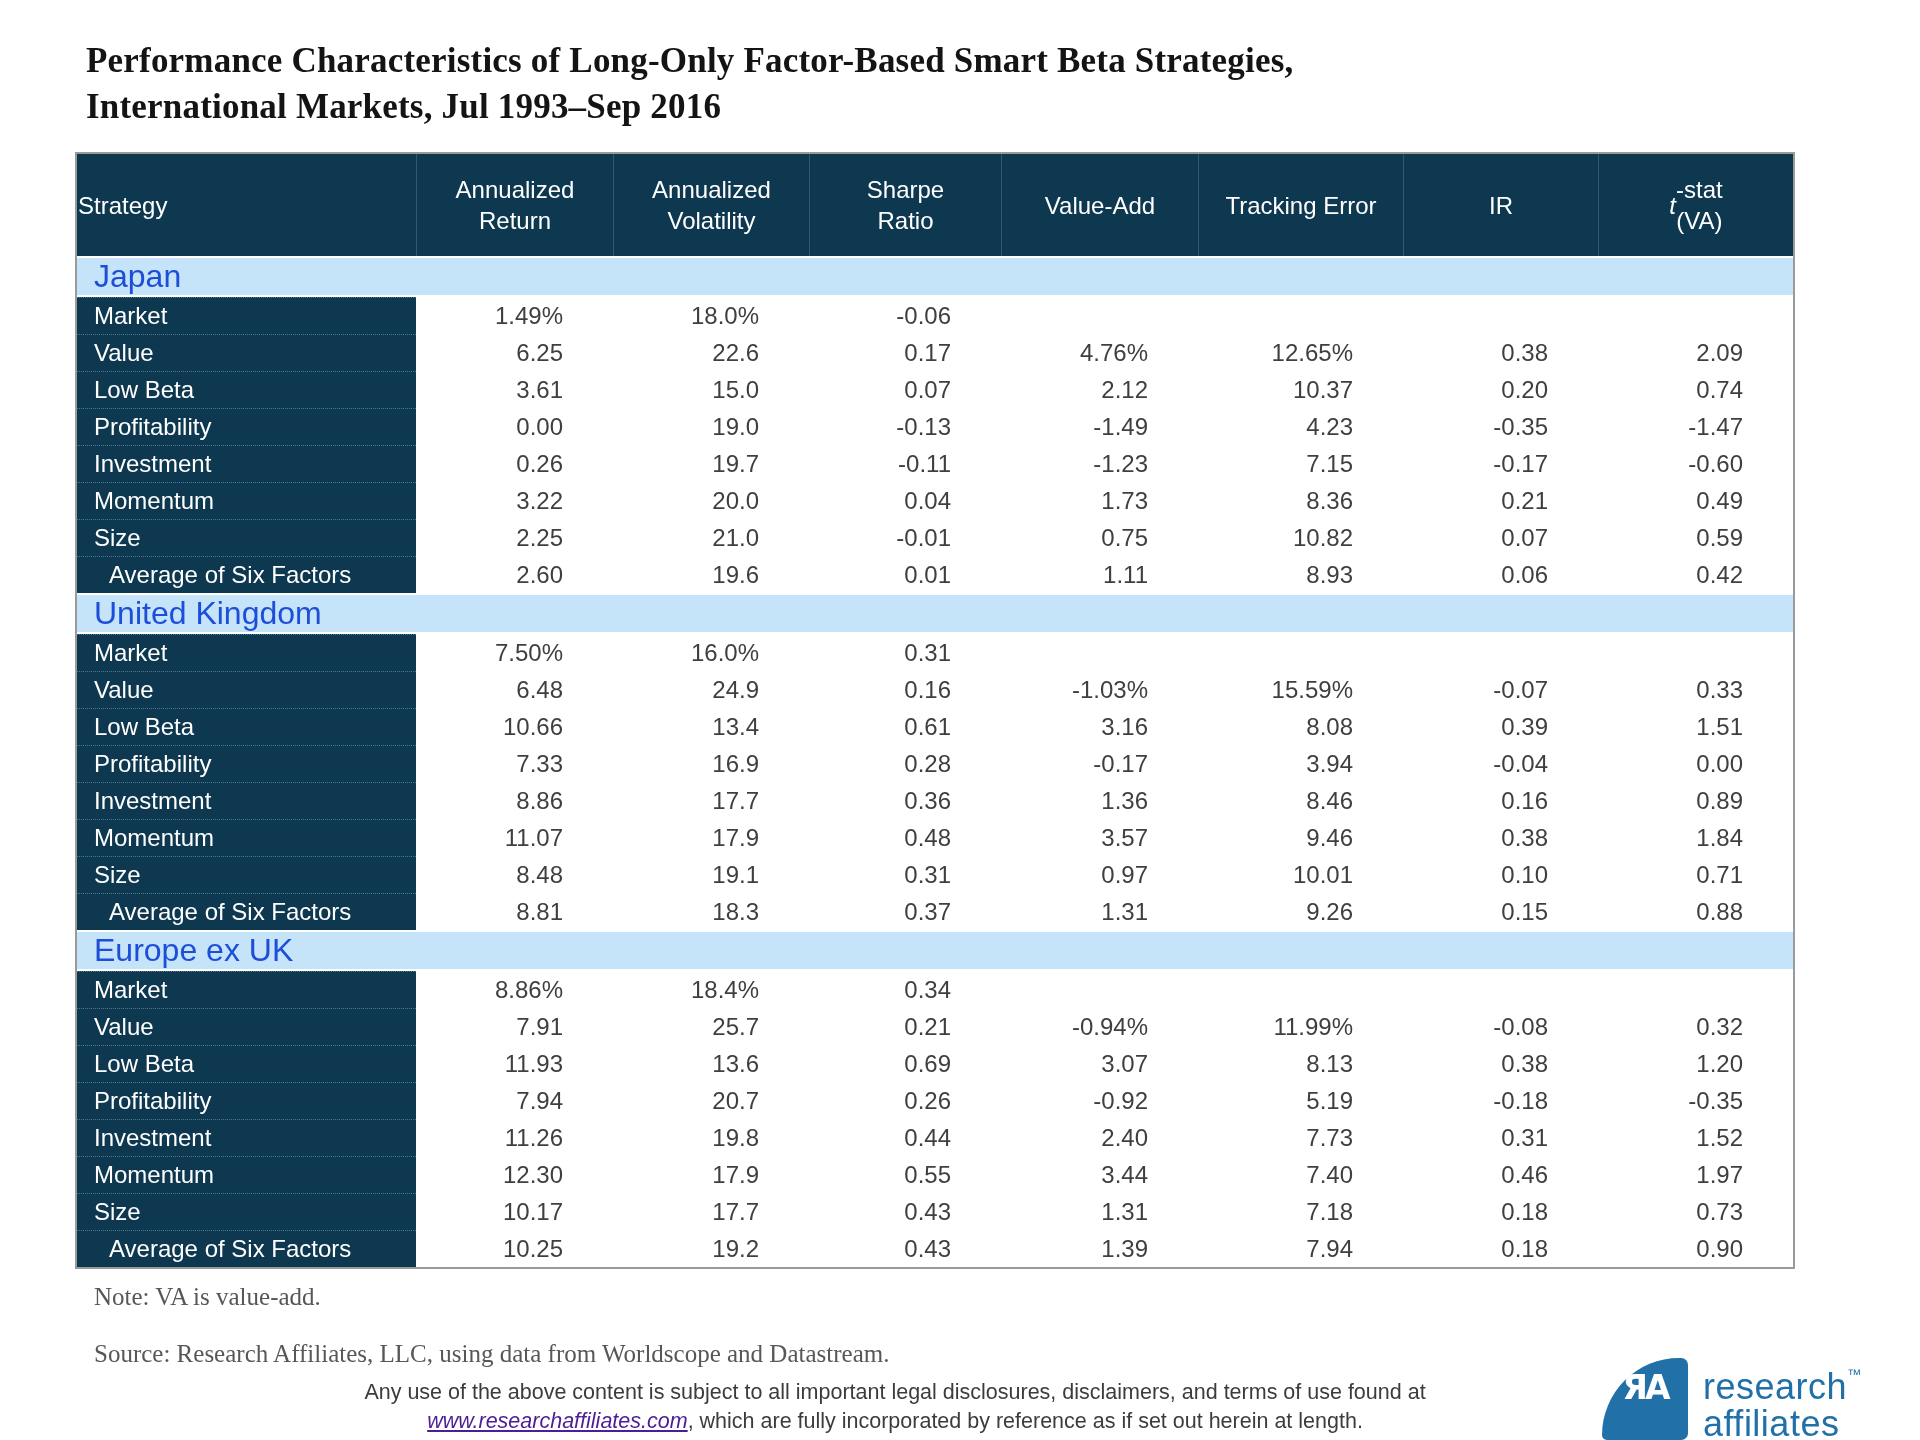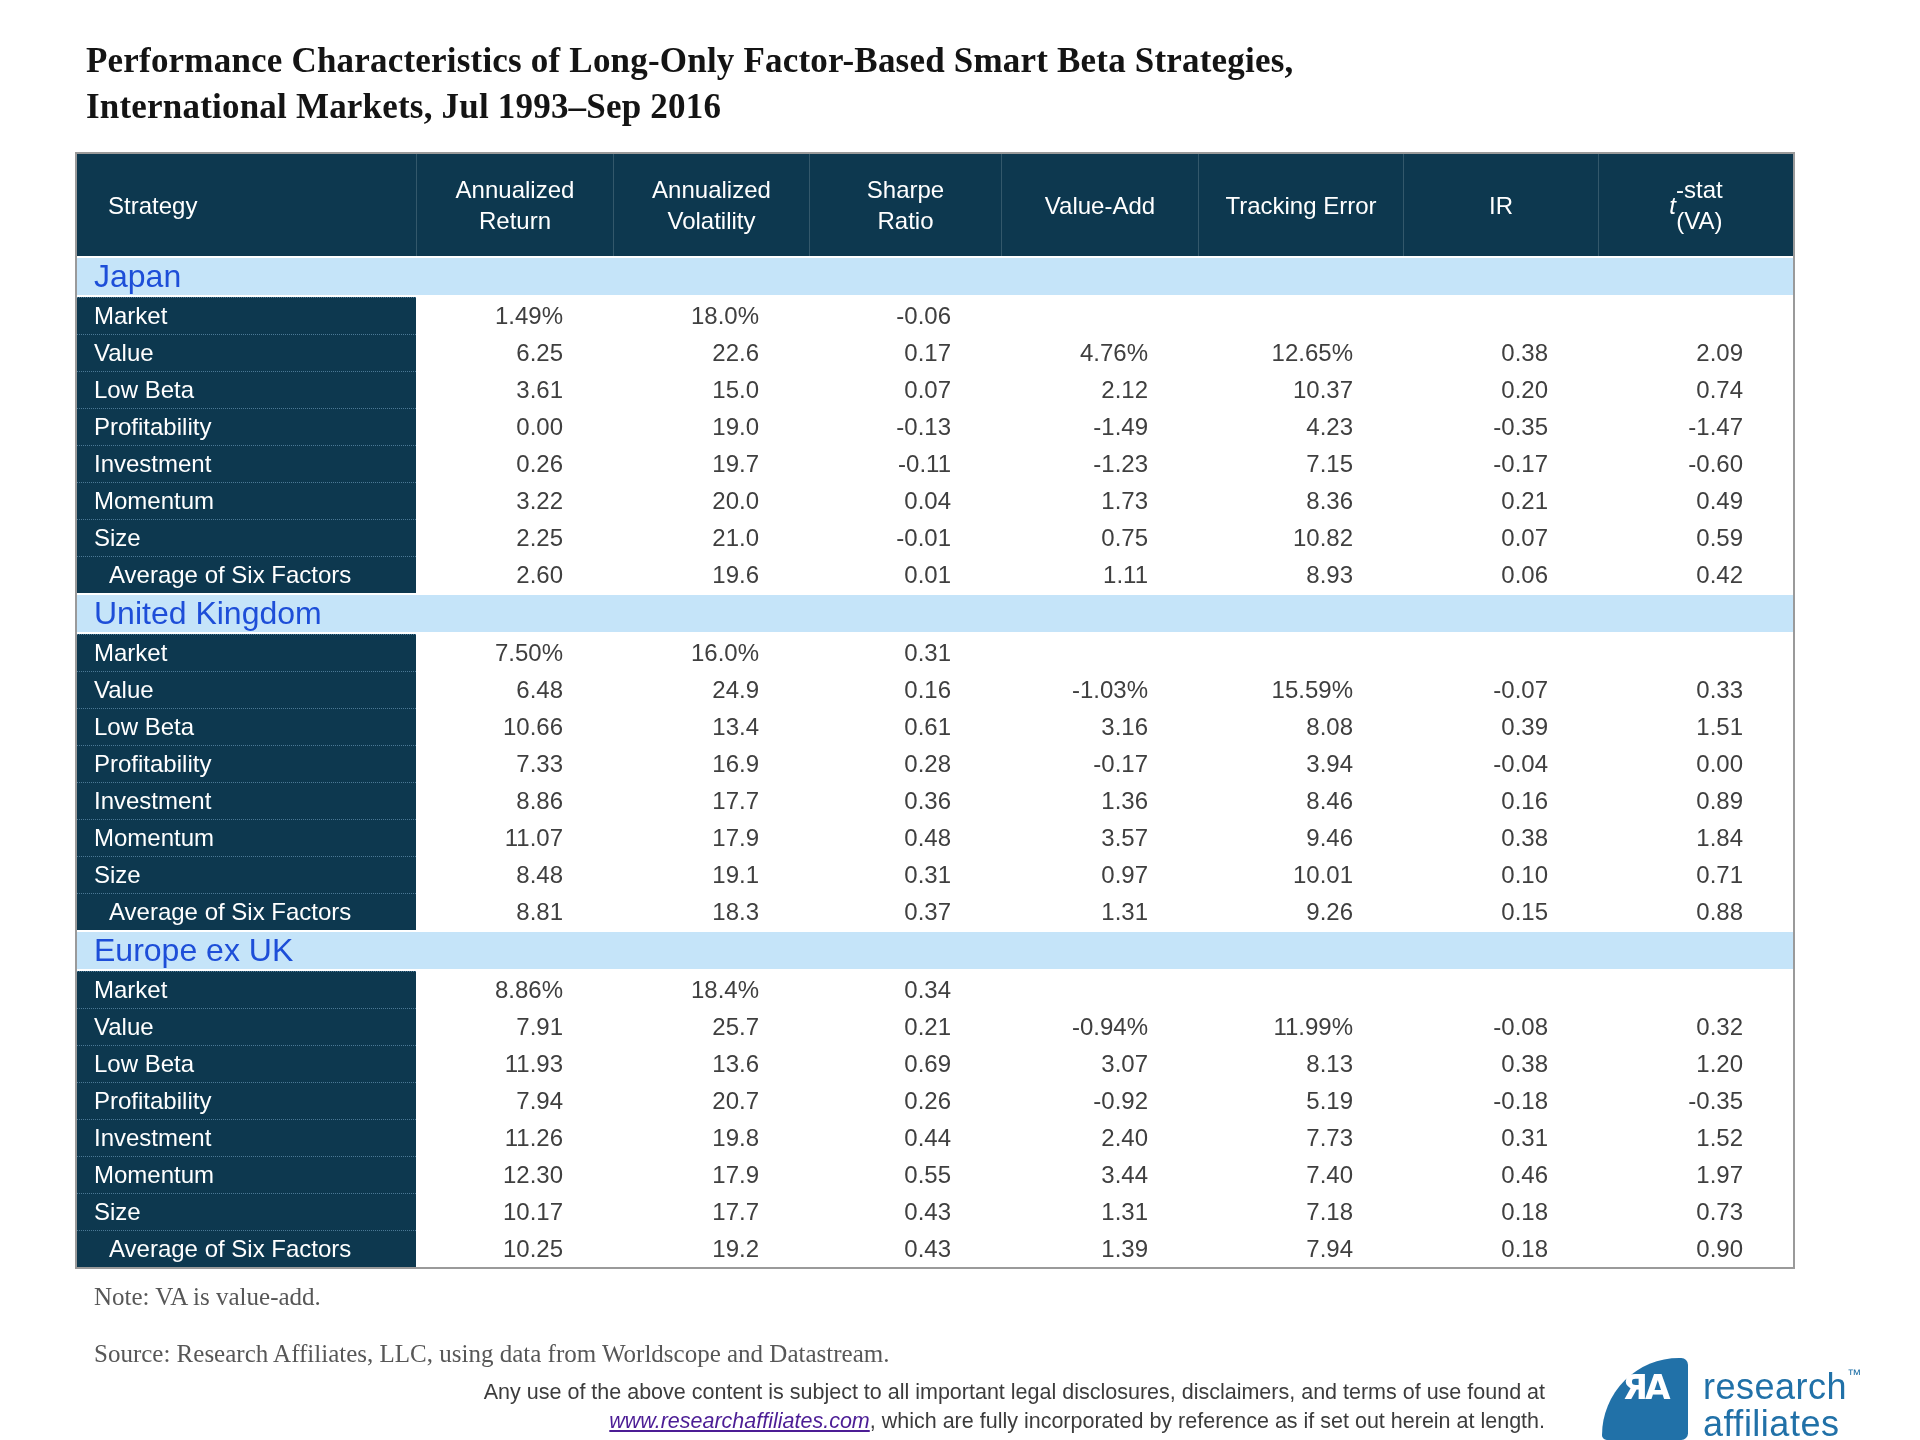--- a/index.html
+++ b/index.html
@@ -48,21 +48,21 @@
     text-align: center;
     white-space: pre-line;
     font-size: 24px;
     line-height: 31px;
     box-sizing: border-box;
     border-left: 1px solid rgba(255,255,255,0.16);
   }
   .th.first {
     justify-content: flex-start;
     text-align: center;
-    padding-left: 31px;
+    padding-left: 1px;
     border-left: none;
   }
   .section-row {
     background: var(--light-blue, #c5e4f9);
     height: 41px;
     display: flex;
     align-items: center;
     padding-left: 17px;
     font-size: 32px;
     color: #1d4ed8;
@@ -100,21 +100,21 @@
     color: #575757;
   }
   .note-line.note   { top: 1283px; }
   .note-line.source { top: 1340px; }
   
   .legal {
     position: absolute;
     left: 245px;
     top: 1378px;
     width: 1300px;
-    text-align: right;
+    text-align: center;
     font-size: 21.5px;
     line-height: 29px;
     color: #3c3c3c;
   }
   .legal a {
     color: #4c1d95;
     text-decoration: underline;
     font-style: italic;
   }
   

